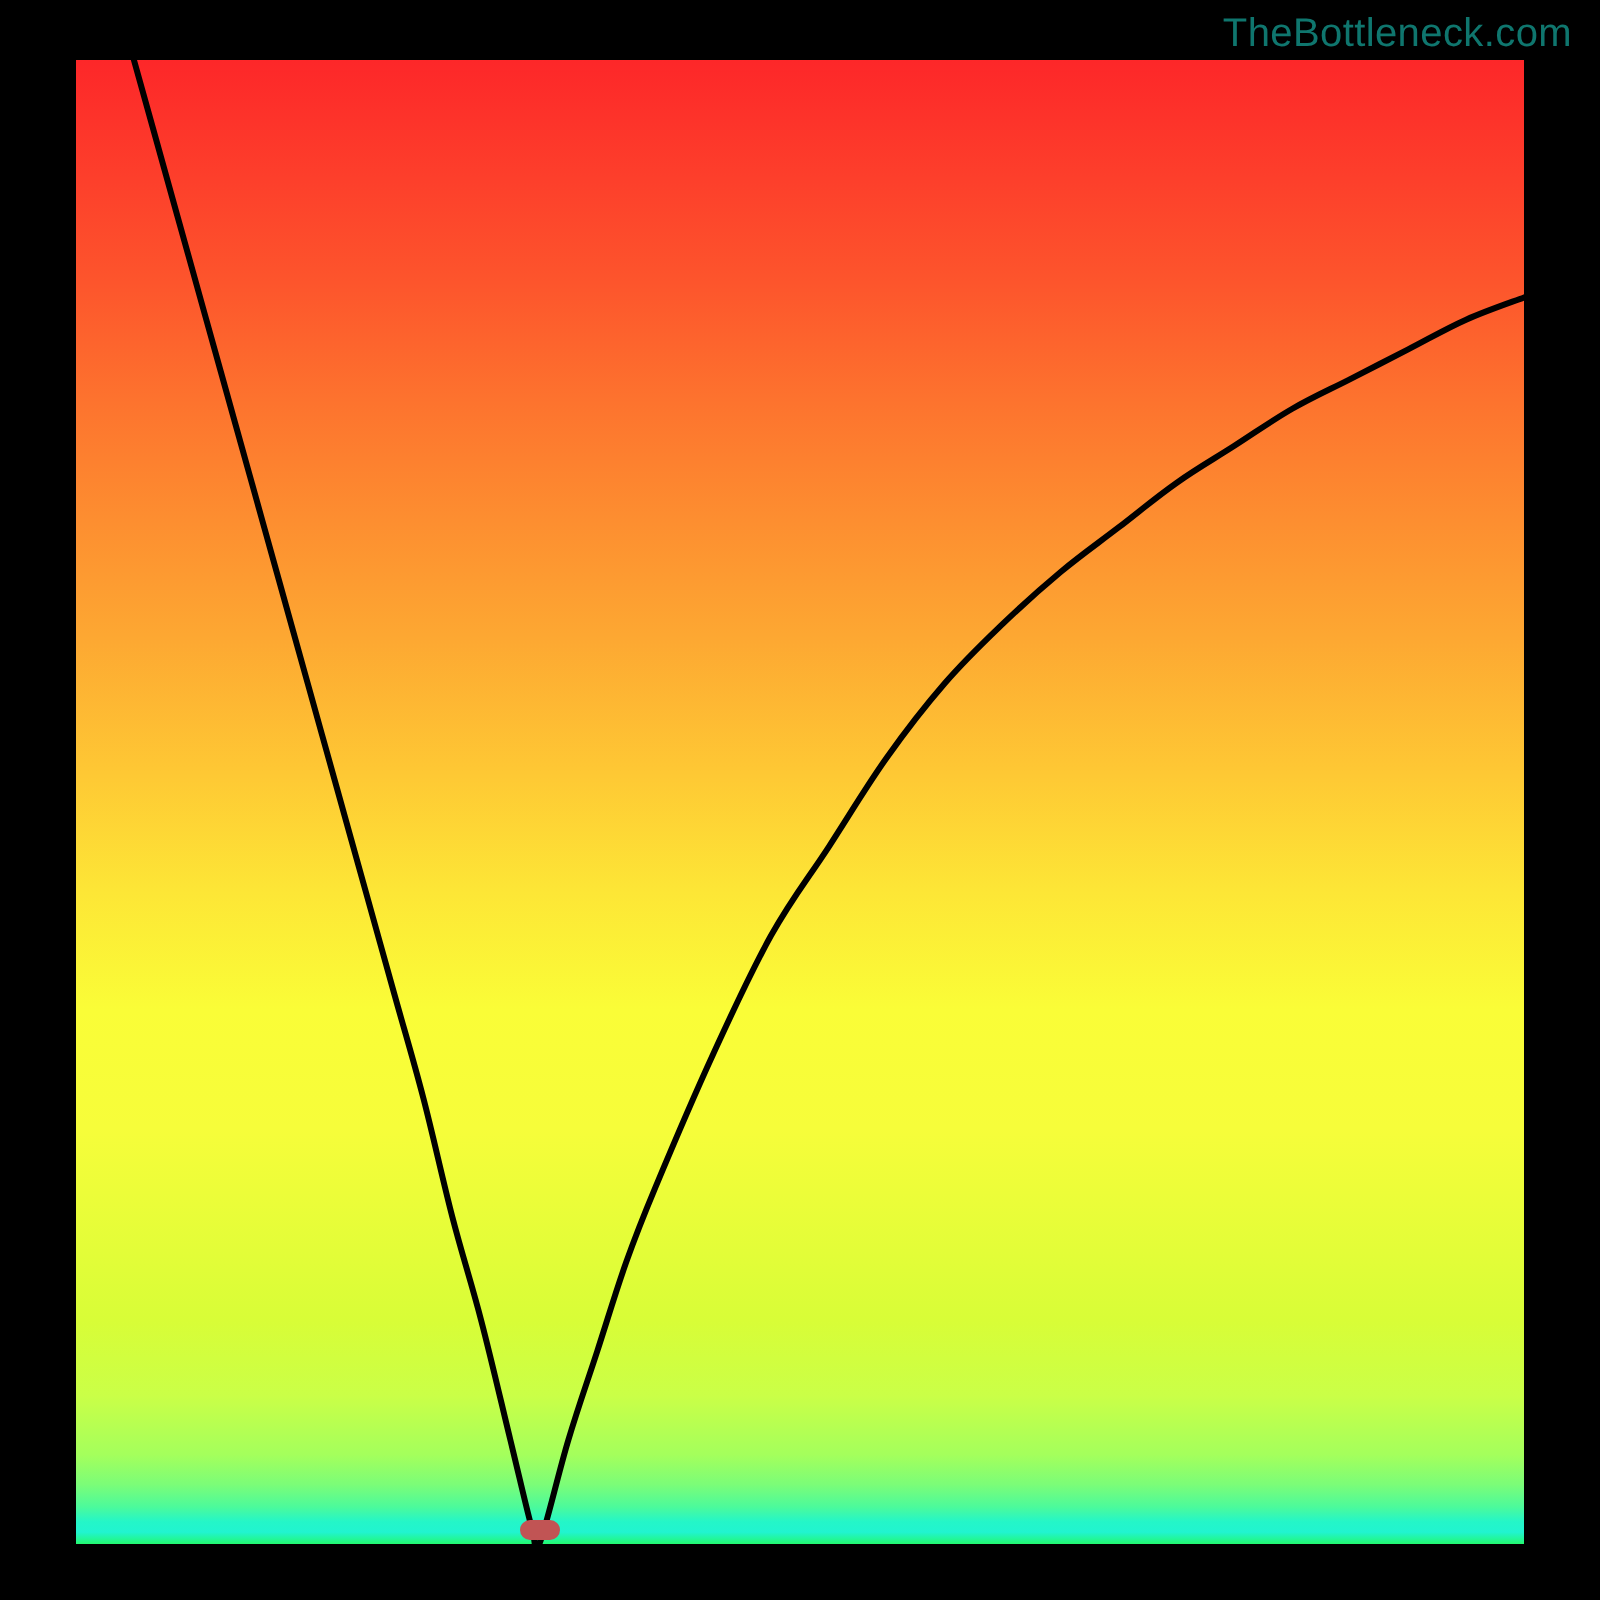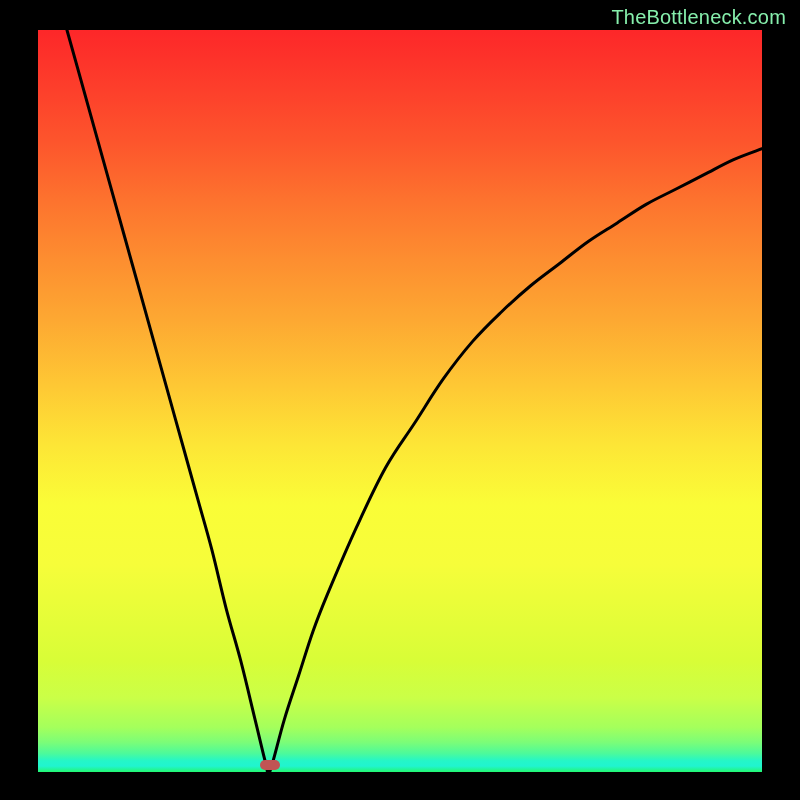--- a/index.html
+++ b/index.html
@@ -59,21 +59,21 @@
     width: 20px;
     height: 10px;
     background: #c15454;
     border-radius: 5px;
     transform: translate(-50%, -50%);
   }
   .watermark {
     position: absolute;
     top: 6px;
     right: 14px;
-    color: #86efac;
+    color: #0f766e;
     font-size: 20px;
     font-weight: 500;
     letter-spacing: 0.2px;
   }
 </style>
 </head>
 <body>
 
 <div class="frame">
 

